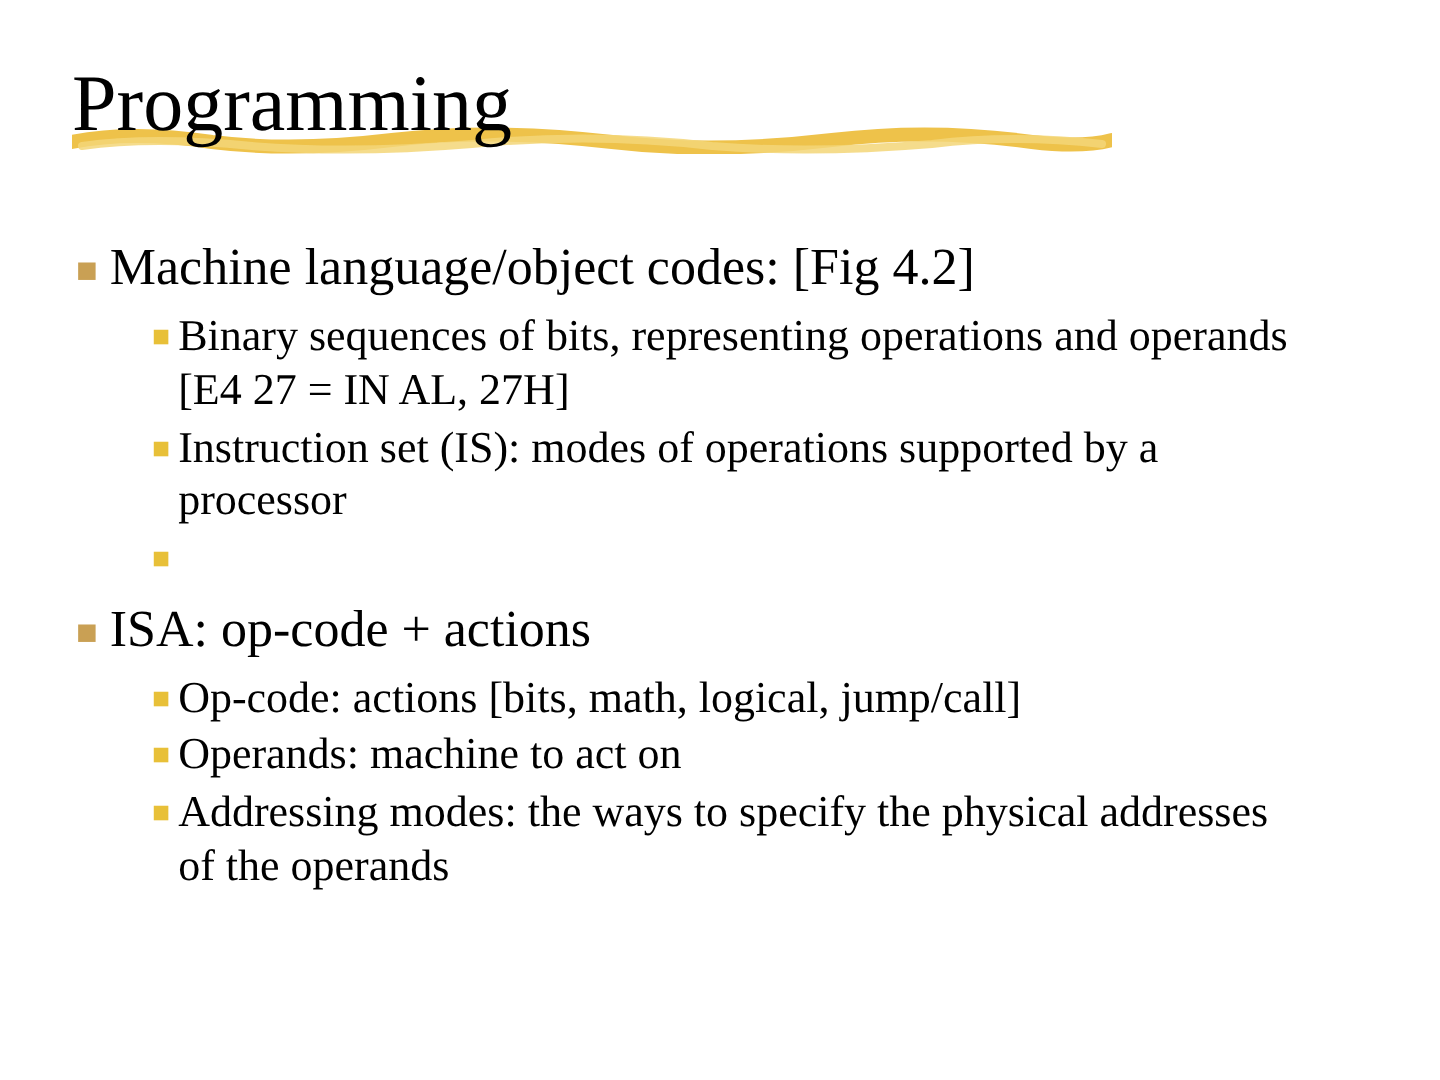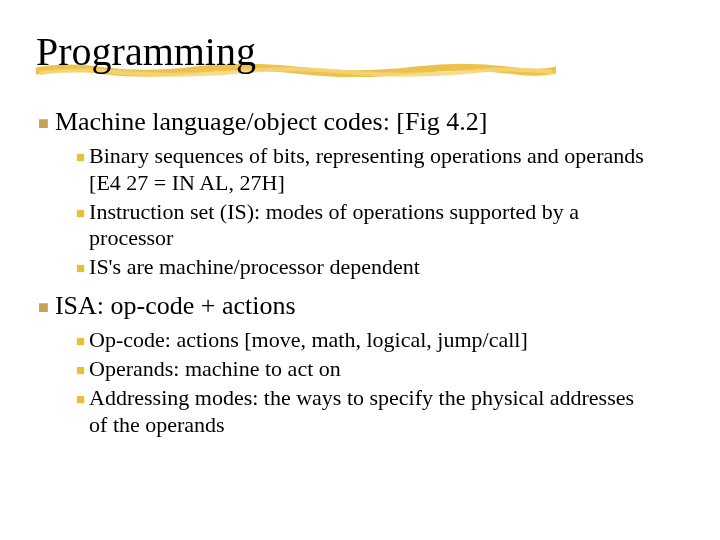--- a/index.html
+++ b/index.html
@@ -12,21 +12,21 @@
     color: #000;
     overflow: hidden;
   }
   .slide {
     padding: 28px 36px 20px 36px;
     box-sizing: border-box;
   }
   .title-wrap {
     position: relative;
     display: inline-block;
-    margin-bottom: 32px;
+    margin-bottom: 44px;
   }
   .title {
     font-size: 40px;
     font-weight: normal;
     position: relative;
     z-index: 2;
   }
   .underline {
     position: absolute;
     left: 0;
@@ -94,34 +94,33 @@
       <div class="sub-item">
         <span class="sub-bullet">■</span>
         <span class="sub-text">Binary sequences of bits, representing operations and operands [E4 27 = IN AL, 27H]</span>
       </div>
       <div class="sub-item">
         <span class="sub-bullet">■</span>
         <span class="sub-text">Instruction set (IS): modes of operations supported by a processor</span>
       </div>
       <div class="sub-item">
         <span class="sub-bullet">■</span>
-        <span class="sub-text">IS's are machine/processor dependent</span>
       </div>
     </div>
   </div>
 
   <div class="section">
     <div class="main-item">
       <span class="main-bullet">■</span>
       <span>ISA: op-code + actions</span>
     </div>
     <div class="sub-list">
       <div class="sub-item">
         <span class="sub-bullet">■</span>
-        <span class="sub-text">Op-code: actions [move, math, logical, jump/call]</span>
+        <span class="sub-text">Op-code: actions [bits, math, logical, jump/call]</span>
       </div>
       <div class="sub-item">
         <span class="sub-bullet">■</span>
         <span class="sub-text">Operands: machine to act on</span>
       </div>
       <div class="sub-item">
         <span class="sub-bullet">■</span>
         <span class="sub-text">Addressing modes: the ways to specify the physical addresses of the operands</span>
       </div>
     </div>

